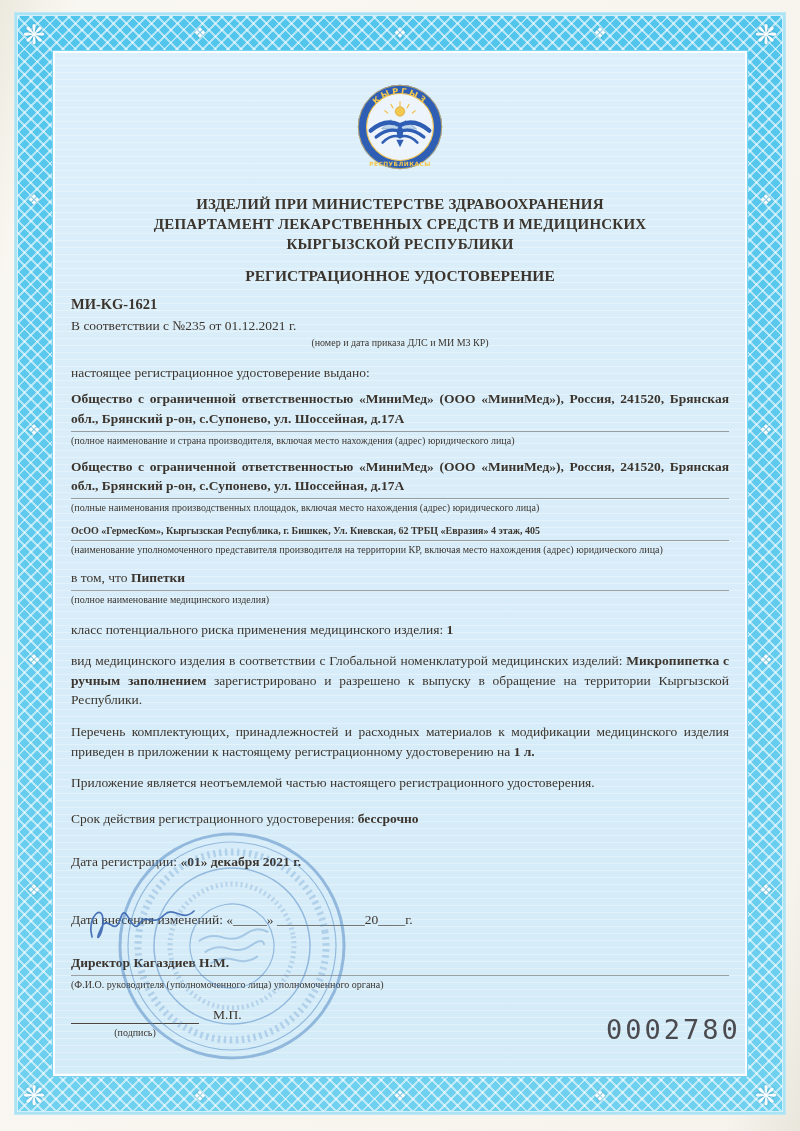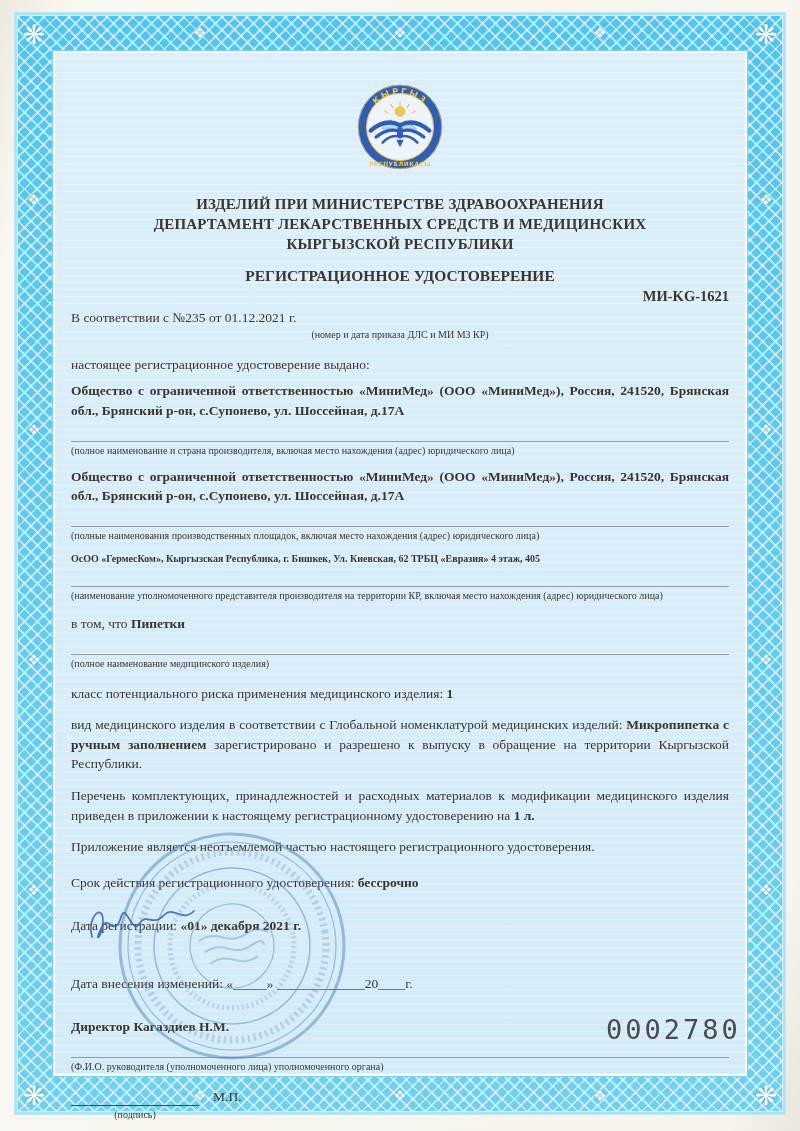--- a/index.html
+++ b/index.html
@@ -35,28 +35,28 @@
       linear-gradient(180deg,#dcefFA,#d4ebf8);
     border:2px solid #fdfeff;
     outline:1px solid #79d2ef;
     box-sizing:border-box;
     padding:24px 16px 0 16px;
     z-index:2;
   }
   .emblem{text-align:center;margin-top:6px;}
   .dept{margin-top:20px;text-align:center;font-weight:bold;font-size:15px;line-height:1.32;letter-spacing:.2px;}
   .title{text-align:center;font-weight:bold;font-size:15.5px;margin-top:13px;}
-  .docnum{text-align:right;font-weight:bold;font-size:14.5px;margin-top:3px;}
+  .docnum{text-align:left;font-weight:bold;font-size:14.5px;margin-top:11px;}
   .order{text-align:left;font-size:13.5px;margin-top:5px;}
   .cap{font-size:10px;line-height:1.3;margin-top:2px;}
   .cap.center{text-align:center;}
   .para{font-size:13.5px;line-height:1.45;text-align:justify;margin:0;}
   .lead{font-size:13.5px;margin:16px 0 0;}
   .b{font-weight:bold;}
-  .field{border-bottom:1px solid rgba(86,80,72,.5);padding-bottom:20px;}
+  .field{border-bottom:1px solid rgba(86,80,72,.5);padding-bottom:2px;}
   .rep{font-size:10px;}.mt8{margin-top:8px}.mt10{margin-top:10px}
   .mt12{margin-top:12px}.mt14{margin-top:14px}.mt16{margin-top:16px}
   .mt18{margin-top:24px}.mt22{margin-top:38px}
   .sig-row{margin-top:16px;font-size:13.5px;display:flex;}
   .sig-line{display:inline-block;width:128px;border-bottom:1px solid #4c453d;height:16px;}
   .mp{margin-left:14px;}
   .sig-cap{width:128px;text-align:center;}
   .stamp{position:absolute;left:112px;top:826px;opacity:.5;transform:rotate(-9deg);z-index:4;pointer-events:none;}
   .signature-svg{position:absolute;left:84px;top:893px;z-index:5;pointer-events:none;}
   .serial{

